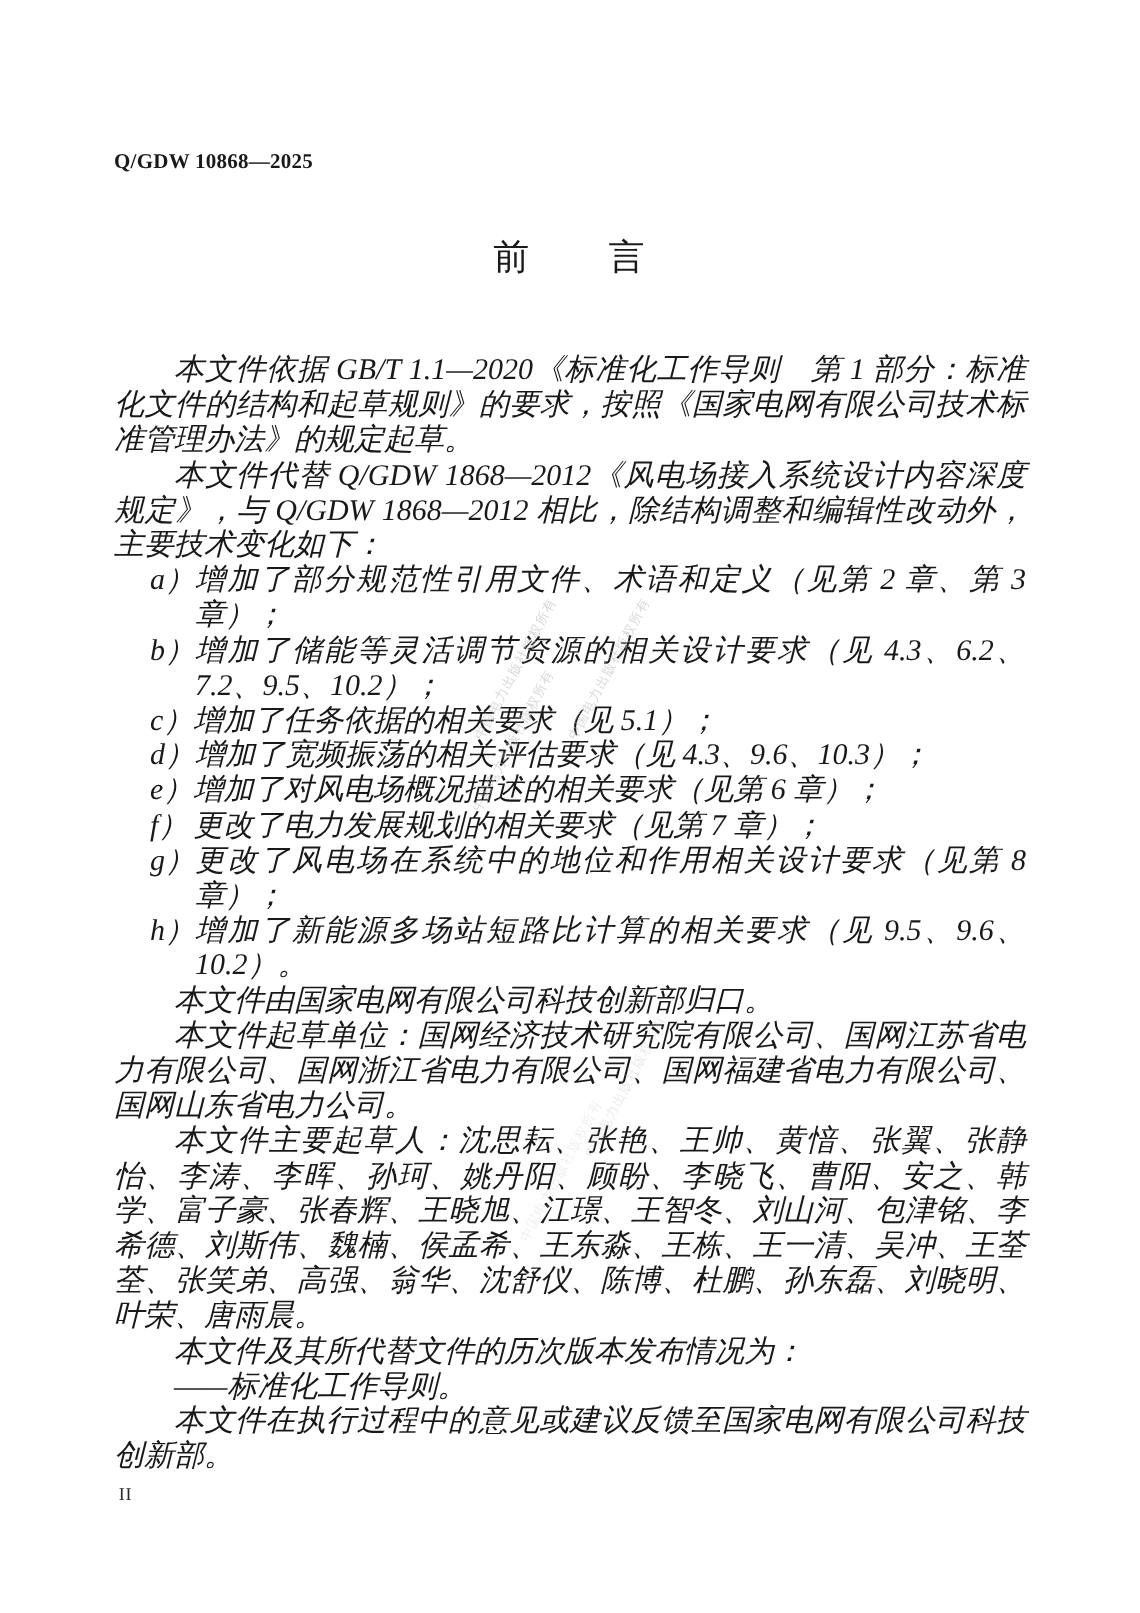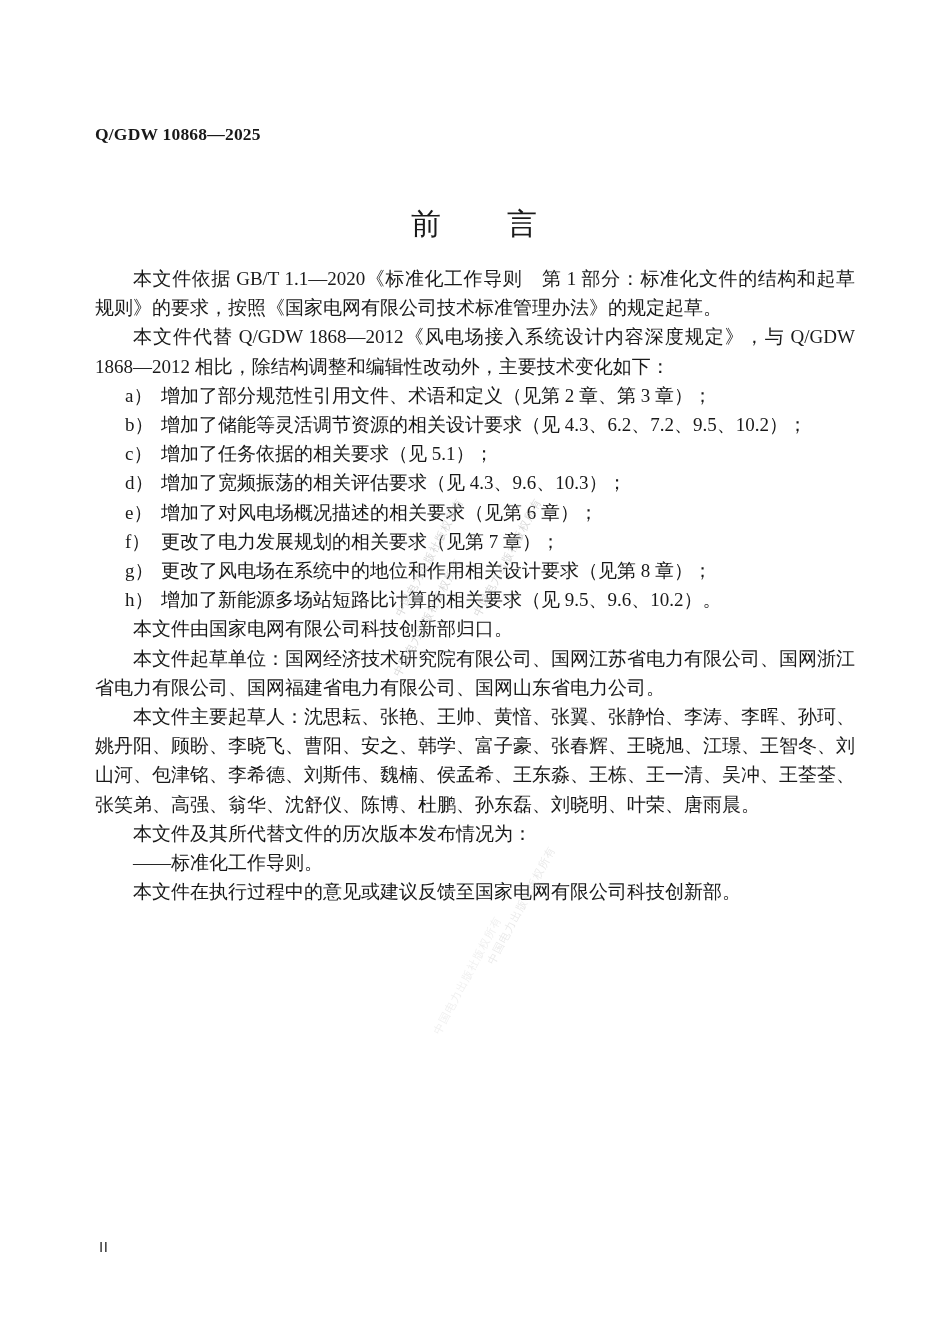--- a/index.html
+++ b/index.html
@@ -59,40 +59,41 @@
     white-space: nowrap;
   }
   .doc-header .std-code {
     font-weight: bold;
   }
 
   
   .page-title {
     position: absolute;
     left: 0;
-    top: 204px;
+    top: 194px;
     width: 950px;
     text-align: center;
     font-family: "DejaVu Sans", "Liberation Sans", sans-serif;
     font-size: 30px;
     font-weight: 500;
     letter-spacing: 2px;
     color: #1a1a1a;
   }
 
   
   .content {
     position: absolute;
     left: 95px;
-    top: 264px;
+    top: 294px;
     width: 760px;
-    font-size: 19px;
+    font-size: 25px;
     line-height: 29.2px;
     text-align: justify;
     text-justify: inter-ideograph;
+    font-style: italic;
   }
 
   .para {
     margin: 0;
     text-indent: 2em;
     text-align: justify;
     text-justify: inter-ideograph;
   }
 
   
@@ -120,21 +121,21 @@
   .dash-line {
     margin: 0;
     text-indent: 2em;
   }
 
   
   .page-number {
     position: absolute;
     left: 99px;
     top: 1238px;
-    font-family: Liberation Sans, sans-serif;
+    font-family: Liberation Serif, serif;
     font-size: 15px;
     color: #2a2a2a;
     letter-spacing: 0.5px;
   }
 </style>
 </head>
 <body>
 
 <div class="page">
 

